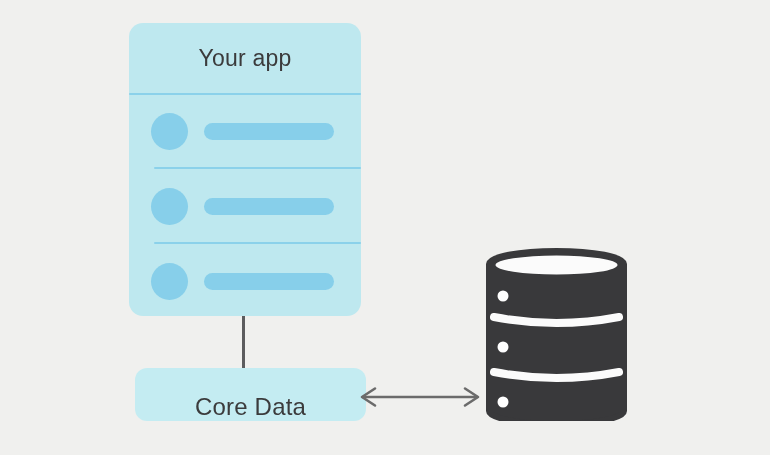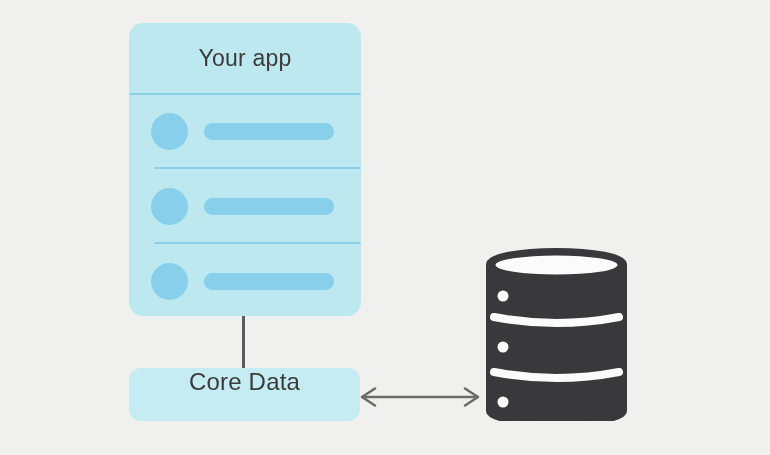--- a/index.html
+++ b/index.html
@@ -18,23 +18,23 @@
   .avatar{position:absolute;width:37px;height:37px;border-radius:50%;
     background:var(--accent,#87cfea);left:22px;}
   .a1{top:90px;}.a2{top:165px;}.a3{top:240px;}
   .bar{position:absolute;left:75px;width:130px;height:17px;border-radius:9px;
     background:var(--accent,#87cfea);}
   .b1{top:100px;}.b2{top:175px;}.b3{top:250px;}
 
   .connector{position:absolute;left:242px;top:316px;width:3px;height:52px;
     background:var(--connector,#5c5c5e);}
 
-  .core-box{position:absolute;left:129px;top:368px;width:231px;height:53px;
+  .core-box{position:absolute;left:135px;top:368px;width:231px;height:53px;
     border-radius:12px;background:var(--box-fill,#c4ecf2);
-    display:flex;align-items:flex-start;justify-content:center;}
+    display:flex;align-items:flex-end;justify-content:center;}
   .core-label{font-size:24px;color:var(--ink,#3b3b3c);letter-spacing:.2px;}
 
   .arrow{position:absolute;left:358px;top:385px;width:124px;height:24px;}
   .arrow line,.arrow polyline{stroke:var(--arrow,#6b6b6b);stroke-width:2.6;
     fill:none;stroke-linecap:round;stroke-linejoin:round;}
 
   .database{position:absolute;left:486px;top:248px;width:141px;height:181px;}
   .db-body{fill:var(--db,#39393b);stroke:var(--db,#39393b);stroke-width:6;stroke-linejoin:round;}
   .db-top{fill:var(--db-cut,#fbfbfb);}
   .db-gap{stroke:var(--db-cut,#fbfbfb);stroke-width:8;fill:none;stroke-linecap:round;}

